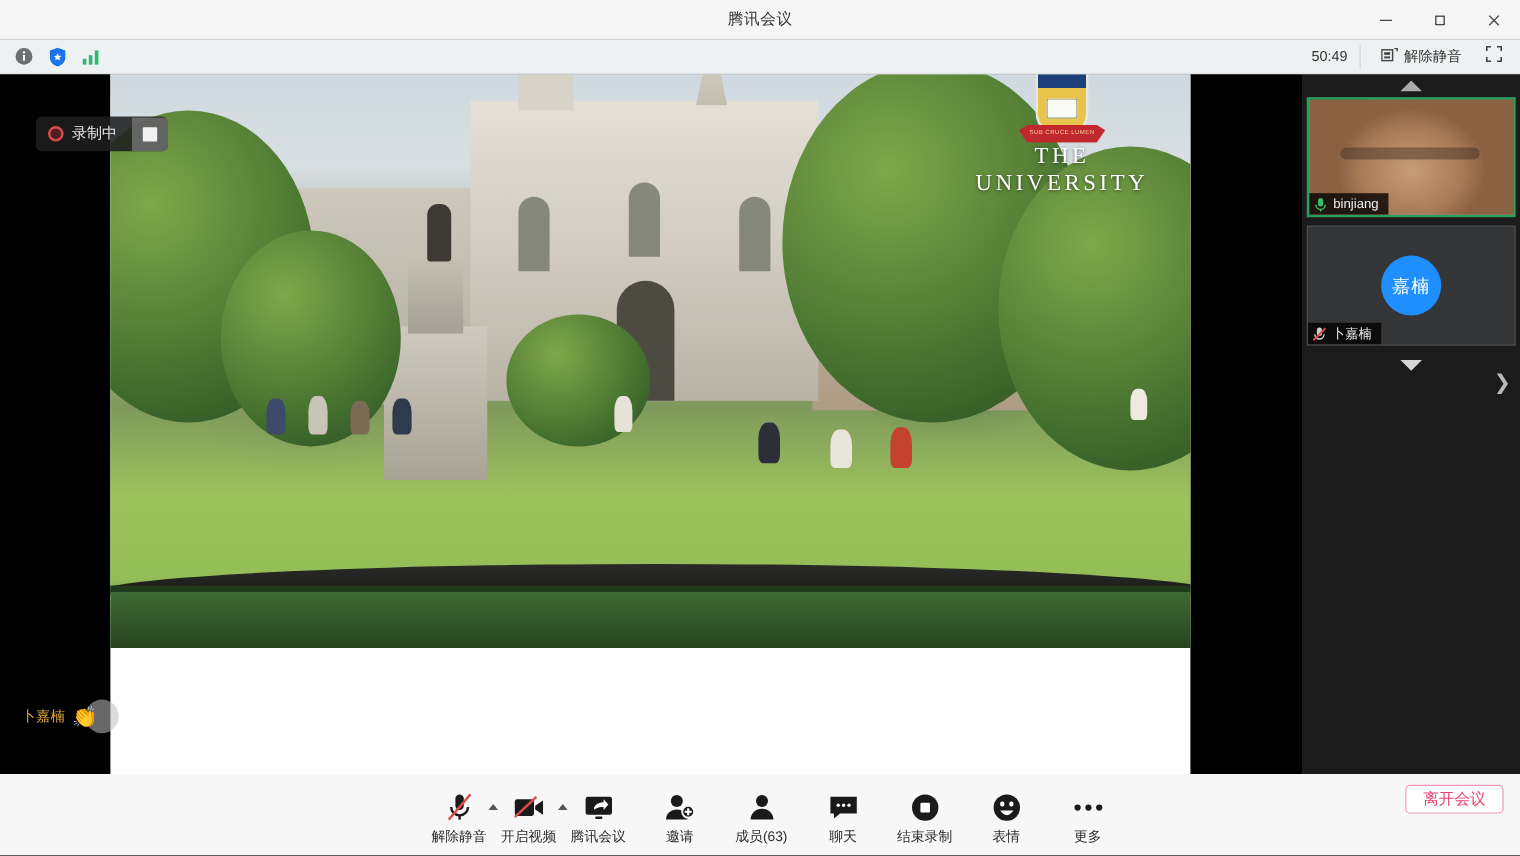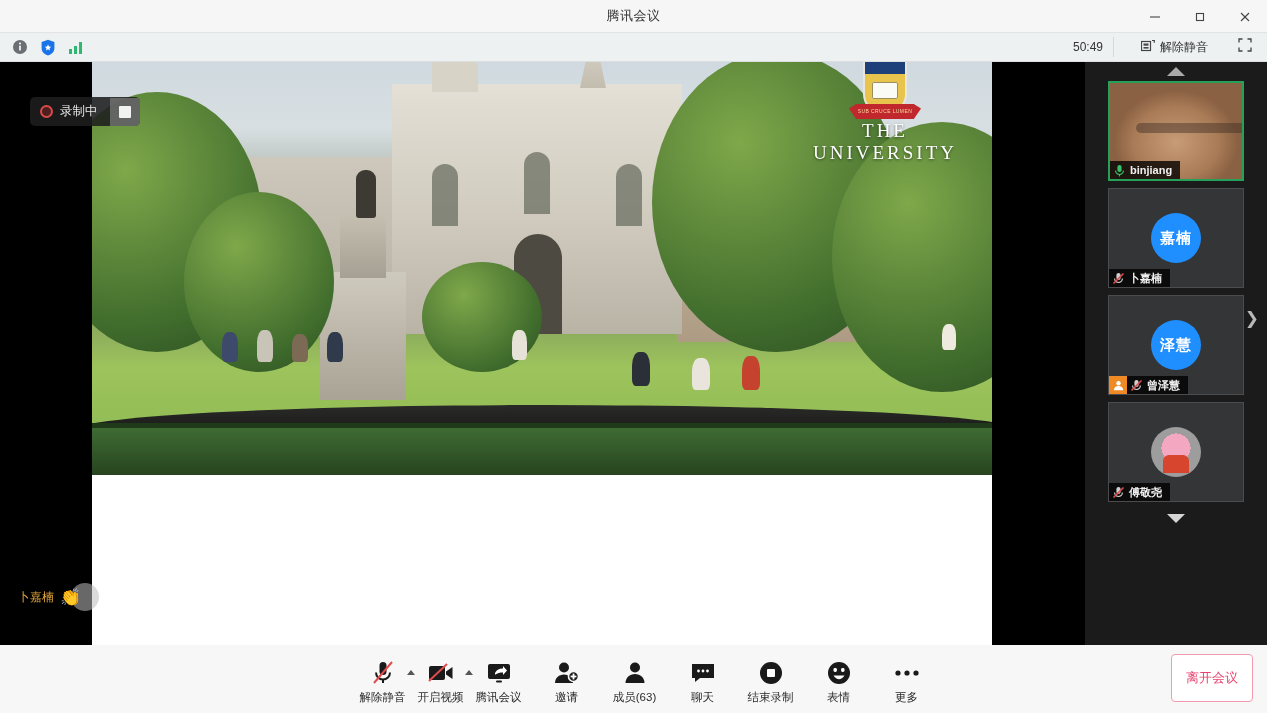--- a/index.html
+++ b/index.html
@@ -20,21 +20,21 @@
     width:45px; height:33px; display:flex; align-items:center; justify-content:center;
     color:#444; font-size:13px; cursor:default;
   }
 
   .statusbar {
     position:absolute; left:0; top:33px; width:1267px; height:29px;
     background:#eef1f2; border-bottom:1px solid #dcdfe0;
     display:flex; align-items:center;
   }
   .sb-left { display:flex; align-items:center; gap:10px; padding-left:11px; }
-  .sb-right { margin-left:auto; display:flex; align-items:center; gap:12px; padding-right:6px; }
+  .sb-right { margin-left:auto; display:flex; align-items:center; gap:2px; padding-right:6px; }
   .sb-icon { width:18px; height:18px; display:flex; align-items:center; justify-content:center; }
   .timer {
     font-size:12px; color:#333; padding:3px 10px; border-right:1px solid #d4d8d9;
     margin-right:6px;
   }
   .switch-view {
     display:flex; align-items:center; gap:5px; font-size:12px; color:#333;
     padding:4px 9px; border-radius:3px;
   }
   .fullscreen-btn { padding:4px 9px; display:flex; align-items:center; }
@@ -63,21 +63,21 @@
     display:flex; align-items:center; justify-content:center;
   }
   .rec-stop i { display:block; width:12px; height:12px; background:#f2f2f2; border-radius:1px; }
 
   
   .slide {
     position:absolute; left:92px; top:62px; width:900px; height:583px;
     background:#fff;
   }
   .slide-photo {
-    position:relative; width:900px; height:413px;
+    position:relative; width:900px; height:478px;
     background:
       radial-gradient(ellipse 170px 120px at 18% 52%, rgba(120,145,90,.55), transparent 70%),
       radial-gradient(ellipse 150px 130px at 78% 45%, rgba(70,105,55,.6), transparent 72%),
       linear-gradient(#cfd9df 0%, #d8dfe2 16%, #b9c2bb 26%, #7f9a5c 58%, #9dc35c 74%, #93bd56 88%, #3e6b33 97%, #2c4d25 100%);
     overflow:hidden;
   }
   
   .bld {
     position:absolute; left:300px; top:22px; width:290px; height:250px;
     background:linear-gradient(#e4e0d6,#cfcabd 55%,#b9b3a6);
@@ -188,22 +188,22 @@
 
   
   .sidebar {
     position:absolute; left:1085px; top:62px; width:182px; height:583px;
     background:#1b1b1b; display:flex; flex-direction:column; align-items:center;
   }
   .scroll-arrow { height:19px; display:flex; align-items:center; justify-content:center; }
   .tri-up   { width:0;height:0;border-left:9px solid transparent;border-right:9px solid transparent;border-bottom:9px solid #aaa; }
   .tri-down { width:0;height:0;border-left:9px solid transparent;border-right:9px solid transparent;border-top:9px solid #d5d5d5; }
   .tile {
-    position:relative; width:136px; height:100px; margin-bottom:7px;
-    background:#333537; border:1px solid #4a4c4e; overflow:hidden; flex:none;font-weight:bold;
+    position:relative; width:174px; height:100px; margin-bottom:7px;
+    background:#333537; border:1px solid #4a4c4e; overflow:hidden; flex:none;
   }
   .tile.speaking { border:2px solid #27a05a; }
   .tile-video { position:absolute; inset:0; }
   .v-binjiang {
     background:
       radial-gradient(ellipse 62px 52px at 50% 62%, #c99c78, #a87a56 70%, #8a6143),
       linear-gradient(110deg,#9fa79d,#cfd2c8 40%,#b9bdb2);
   }
   .v-binjiang:after {
     content:""; position:absolute; left:26px; top:40px; width:116px; height:10px;
@@ -264,21 +264,21 @@
   .tb-ico { height:30px; display:flex; align-items:center; justify-content:center; }
   .tb-label { font-size:11.5px; color:#2b2b2b; margin-top:2px; white-space:nowrap; }
   .tb-caret {
     align-self:flex-start; margin:16px -8px 0 -10px;
     width:0;height:0;border-left:4px solid transparent;border-right:4px solid transparent;
     border-bottom:5px solid #555;
   }
   .leave-btn {
     position:absolute; right:14px; top:654px;
     border:1px solid #f19ab0; color:#e8436f; background:#fff;
-    font-size:13px; padding:14px 14px; border-radius:4px;margin-left:33px;
+    font-size:13px; padding:2px 14px; border-radius:4px;margin-left:33px;
   }
 </style>
 </head>
 <body>
 
 <div id="app">
 
   <div class="titlebar">
     <div class="title-text">腾讯会议</div>
     <div class="win-controls">
@@ -439,55 +439,21 @@
           <svg width="13" height="13" viewBox="0 0 13 13">
               <rect x="4.4" y="1" width="4.2" height="7" rx="2.1" fill="#cfcfcf"></rect>
               <path d="M2.6 6.6a3.9 3.9 0 0 0 7.8 0" stroke="#cfcfcf" stroke-width="1.2" fill="none"></path>
               <line x1="1.5" y1="11.5" x2="11.5" y2="1.5" stroke="#e24b4b" stroke-width="1.6"></line>
             </svg>
         </span>
         <span class="tile-name">卜嘉楠</span>
       </div>
     </div>
 
-    <div class="tile">
-      <div class="avatar-circle">泽慧</div>
-      <div class="tile-footer">
-        <span class="host-badge">
-          <svg width="11" height="11" viewBox="0 0 11 11">
-              <circle cx="5.5" cy="3.3" r="2.2" fill="#fff"></circle>
-              <path d="M.8 10.2c0-2.6 2.1-4.2 4.7-4.2s4.7 1.6 4.7 4.2z" fill="#fff"></path>
-            </svg>
-        </span>
-        <span class="mic-wrap">
-          <svg width="13" height="13" viewBox="0 0 13 13">
-              <rect x="4.4" y="1" width="4.2" height="7" rx="2.1" fill="#cfcfcf"></rect>
-              <path d="M2.6 6.6a3.9 3.9 0 0 0 7.8 0" stroke="#cfcfcf" stroke-width="1.2" fill="none"></path>
-              <line x1="1.5" y1="11.5" x2="11.5" y2="1.5" stroke="#e24b4b" stroke-width="1.6"></line>
-            </svg>
-        </span>
-        <span class="tile-name">曾泽慧</span>
-      </div>
-    </div>
-
-    <div class="tile">
-      <div class="avatar-pig">
-        <div class="pig-body"></div>
-      </div>
-      <div class="tile-footer">
-        <span class="mic-wrap">
-          <svg width="13" height="13" viewBox="0 0 13 13">
-              <rect x="4.4" y="1" width="4.2" height="7" rx="2.1" fill="#cfcfcf"></rect>
-              <path d="M2.6 6.6a3.9 3.9 0 0 0 7.8 0" stroke="#cfcfcf" stroke-width="1.2" fill="none"></path>
-              <line x1="1.5" y1="11.5" x2="11.5" y2="1.5" stroke="#e24b4b" stroke-width="1.6"></line>
-            </svg>
-        </span>
-        <span class="tile-name">傅敬尧</span>
-      </div>
-    </div>
+
 
     <div class="scroll-arrow">
         <div class="tri-down"></div>
       </div>
   </div>
 
   <div class="toolbar">
     <div class="tb-items">
 
       <div class="tb-item">

